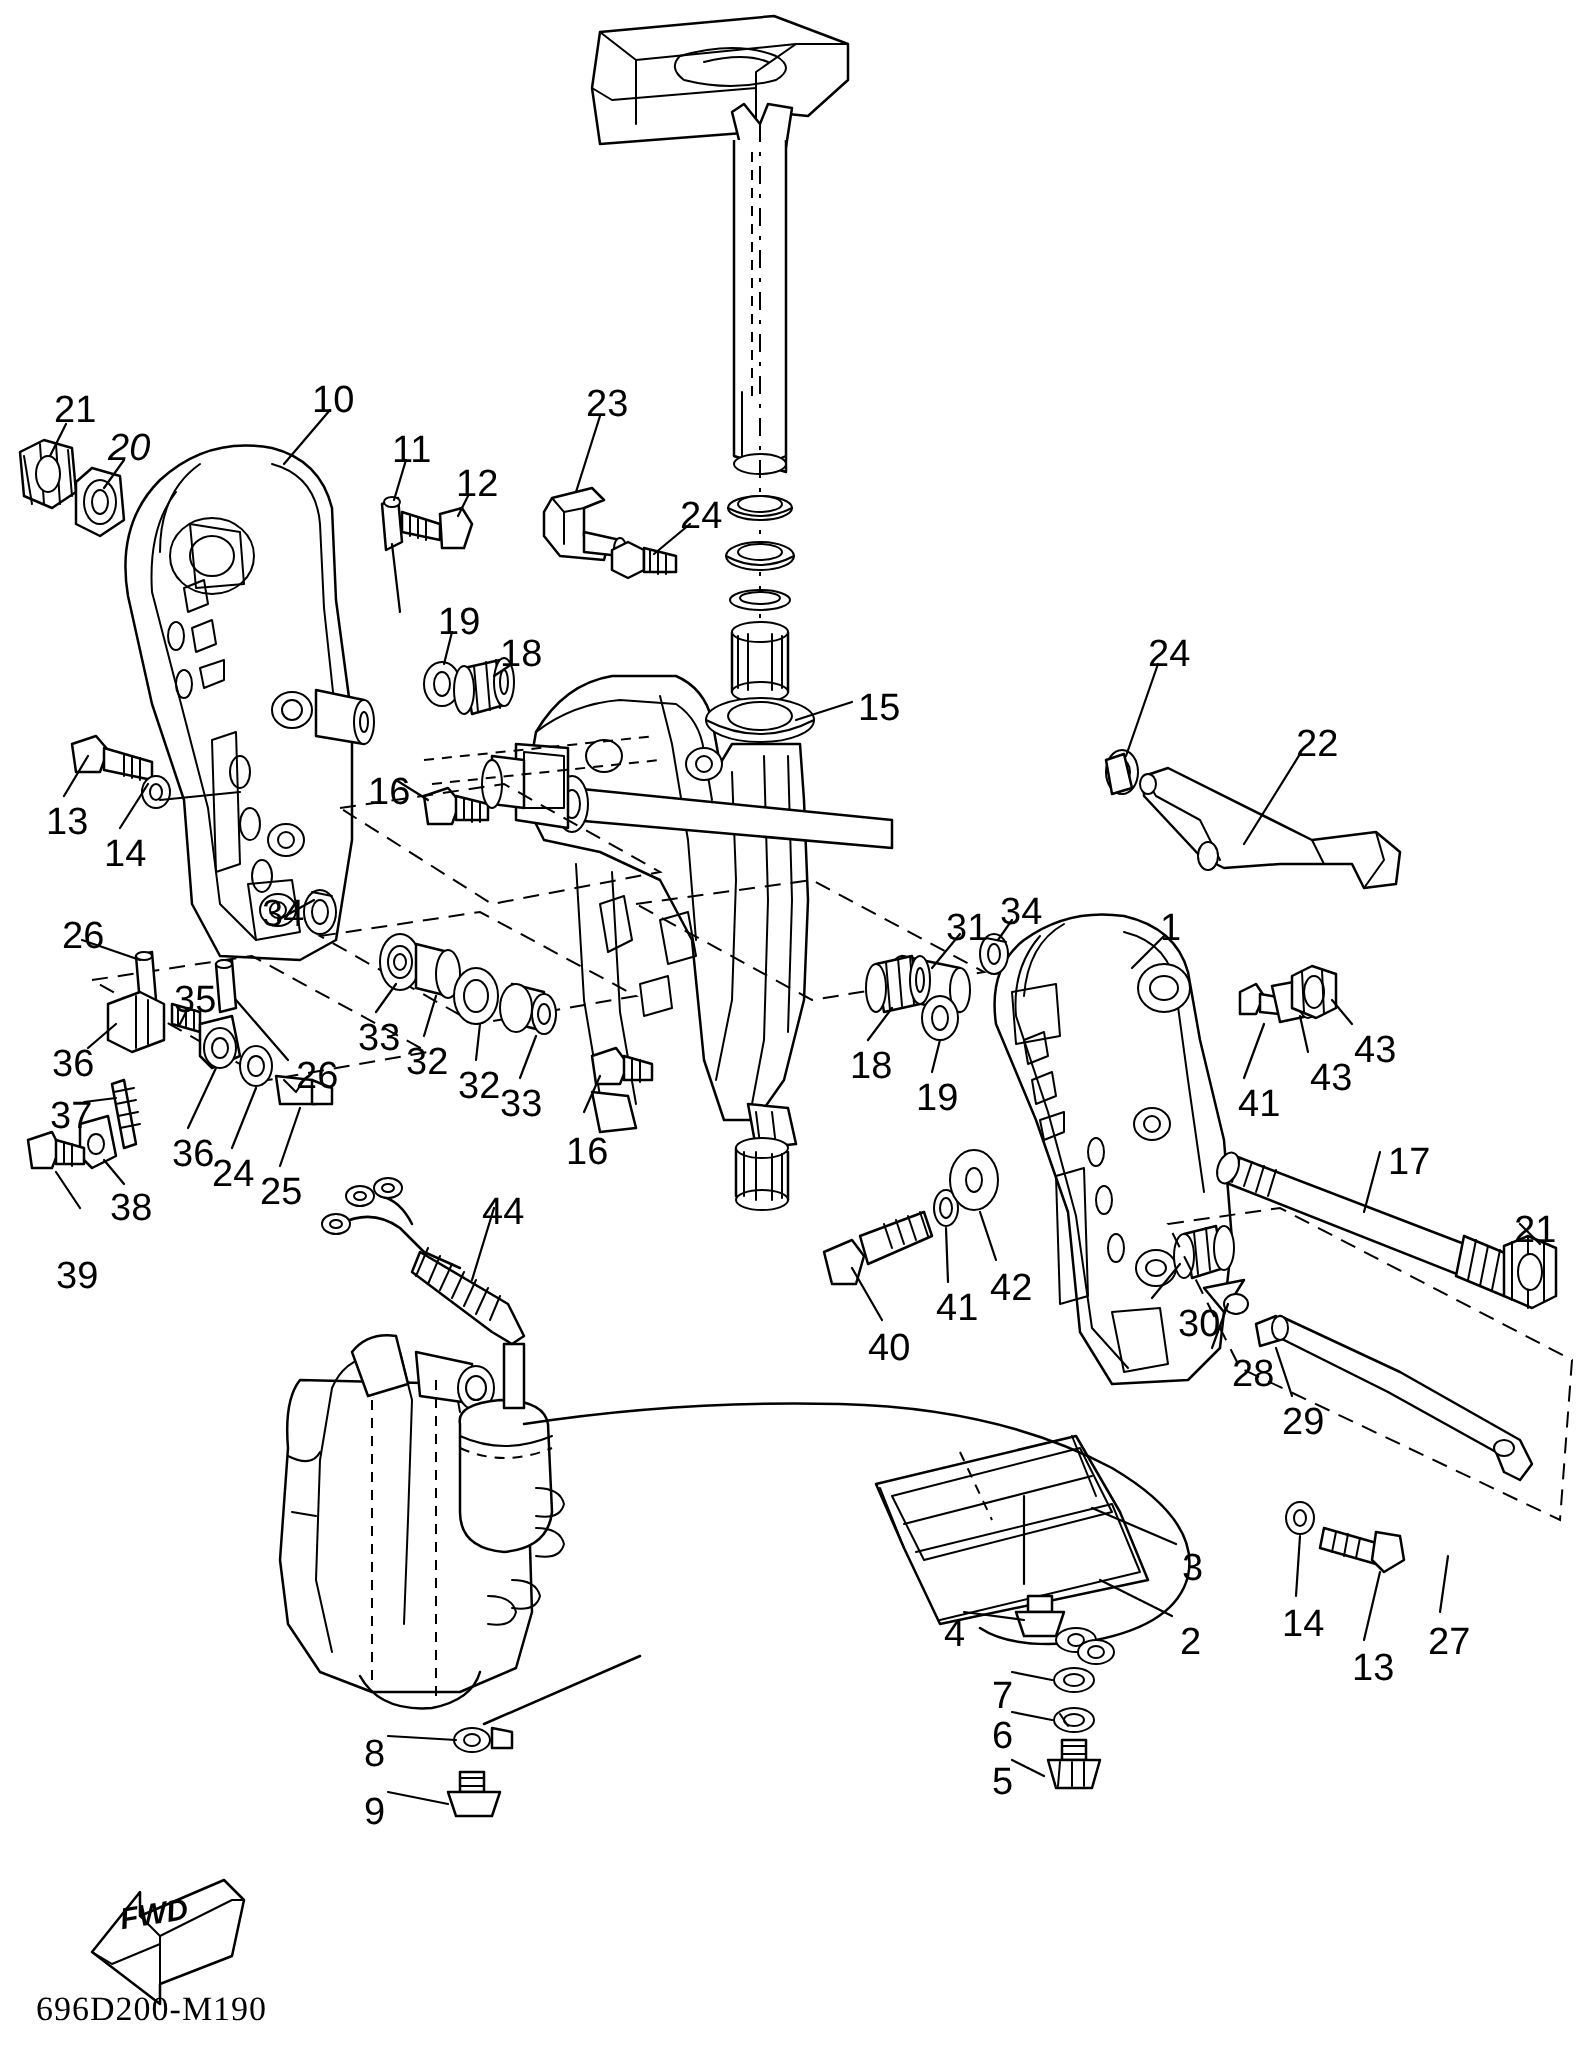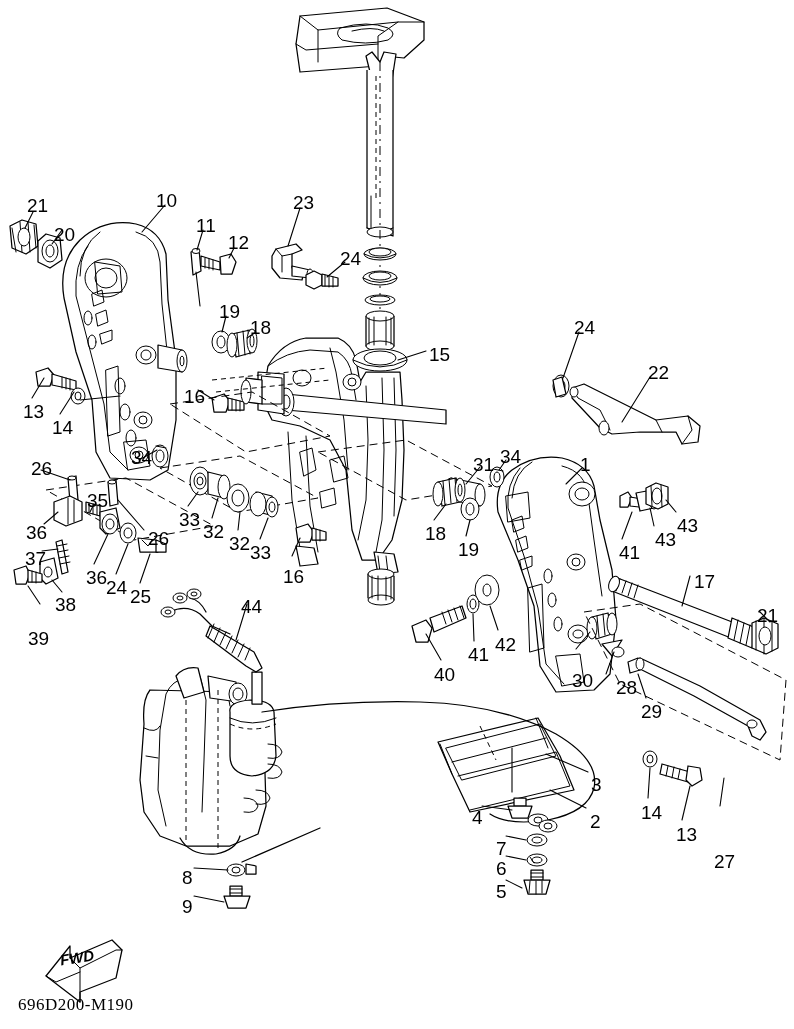--- a/index.html
+++ b/index.html
@@ -575,21 +575,21 @@
     <path class="lnT" d="M46 976 L56 982 L80 972"></path>
   </g>
 </svg>
 
 <div id="fwdlabel">FWD</div>
 
 <div id="partnum">696D200-M190</div>
 
 <div id="callout-layer">
       <div class="callout" style="left: 27px; top: 196px;">21</div>
-      <div class="callout" style="left: 54px; top: 225px;">20</div>
+      <div class="callout" style="left: 54px; top: 215px; font-style: italic;">20</div>
       <div class="callout" style="left: 156px; top: 191px; text-align: right;">10</div>
       <div class="callout" style="left: 196px; top: 216px;">11</div>
       <div class="callout" style="left: 228px; top: 233px;">12</div>
       <div class="callout" style="left: 293px; top: 193px;">23</div>
       <div class="callout" style="left: 340px; top: 249px;">24</div>
       <div class="callout" style="left: 219px; top: 302px;">19</div>
       <div class="callout" style="left: 250px; top: 318px;">18</div>
       <div class="callout" style="left: 429px; top: 345px;">15</div>
       <div class="callout" style="left: 574px; top: 318px;">24</div>
       <div class="callout" style="left: 648px; top: 363px;">22</div>
@@ -616,32 +616,32 @@
       <div class="callout" style="left: 25px; top: 549px;">37</div>
       <div class="callout" style="left: 86px; top: 568px;">36</div>
       <div class="callout" style="left: 106px; top: 578px;">24</div>
       <div class="callout" style="left: 130px; top: 587px;">25</div>
       <div class="callout" style="left: 55px; top: 595px;">38</div>
       <div class="callout" style="left: 28px; top: 608px; margin-top: 21px;">39</div>
       <div class="callout" style="left: 283px; top: 567px;">16</div>
       <div class="callout" style="left: 694px; top: 572px;">17</div>
       <div class="callout" style="left: 757px; top: 606px;">21</div>
       <div class="callout" style="left: 241px; top: 597px;">44</div>
-      <div class="callout" style="left: 572px; top: 653px; margin-top: 18px;">30</div>
+      <div class="callout" style="left: 589px; top: 653px;">30</div>
       <div class="callout" style="left: 616px; top: 678px;">28</div>
       <div class="callout" style="left: 641px; top: 702px;">29</div>
       <div class="callout" style="left: 434px; top: 665px;">40</div>
       <div class="callout" style="left: 468px; top: 645px;">41</div>
       <div class="callout" style="left: 495px; top: 635px;">42</div>
       <div class="callout" style="left: 591px; top: 775px;">3</div>
       <div class="callout" style="left: 590px; top: 812px;">2</div>
       <div class="callout" style="left: 472px; top: 808px;">4</div>
       <div class="callout" style="left: 496px; top: 839px;">7</div>
       <div class="callout" style="left: 496px; top: 859px;">6</div>
       <div class="callout" style="left: 496px; top: 882px;">5</div>
       <div class="callout" style="left: 641px; top: 803px;">14</div>
       <div class="callout" style="left: 676px; top: 825px;">13</div>
-      <div class="callout" style="left: 714px; top: 812px; margin-top: 40px;">27</div>
+      <div class="callout" style="left: 714px; top: 812px;">27</div>
       <div class="callout" style="left: 182px; top: 868px;">8</div>
       <div class="callout" style="left: 182px; top: 897px;">9</div>
     </div>
 
 </div>
 
 </body></html>

